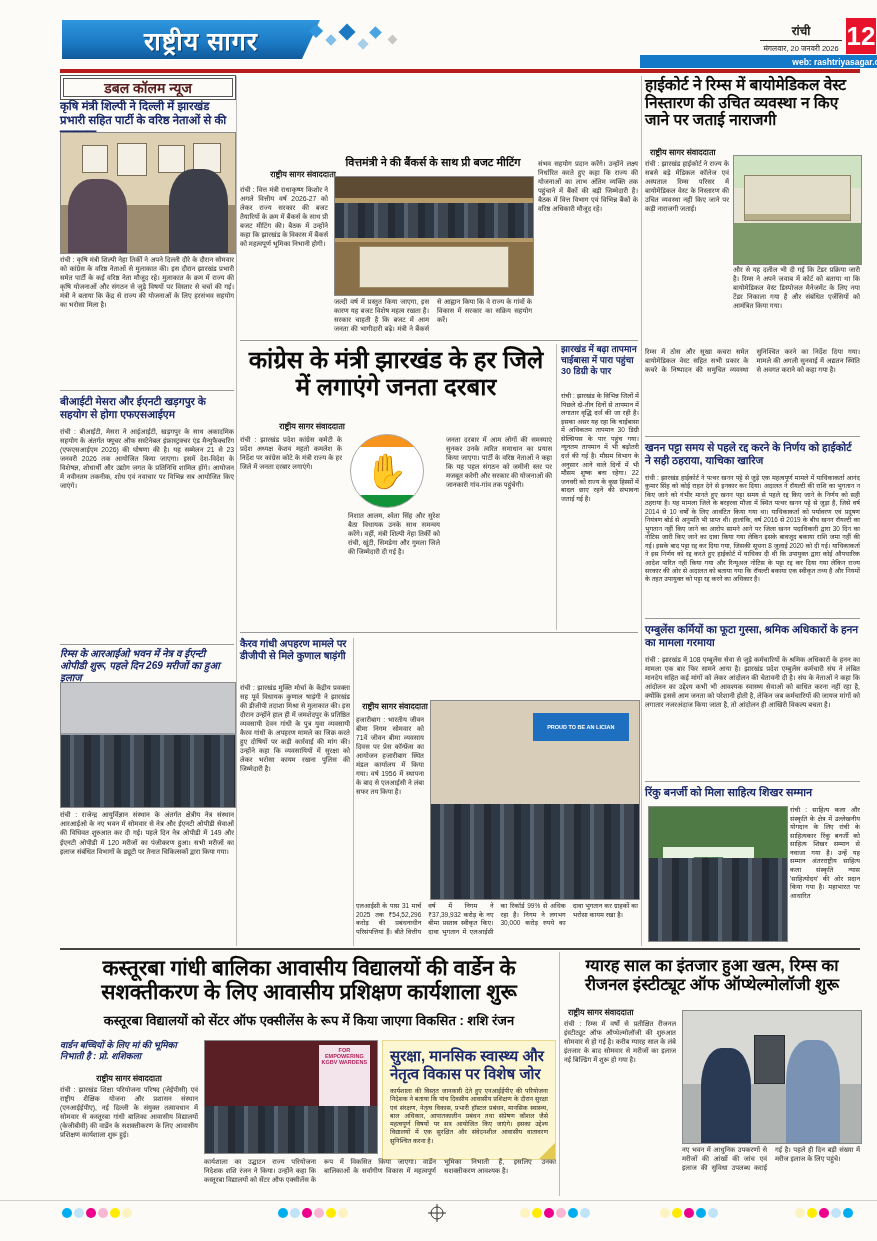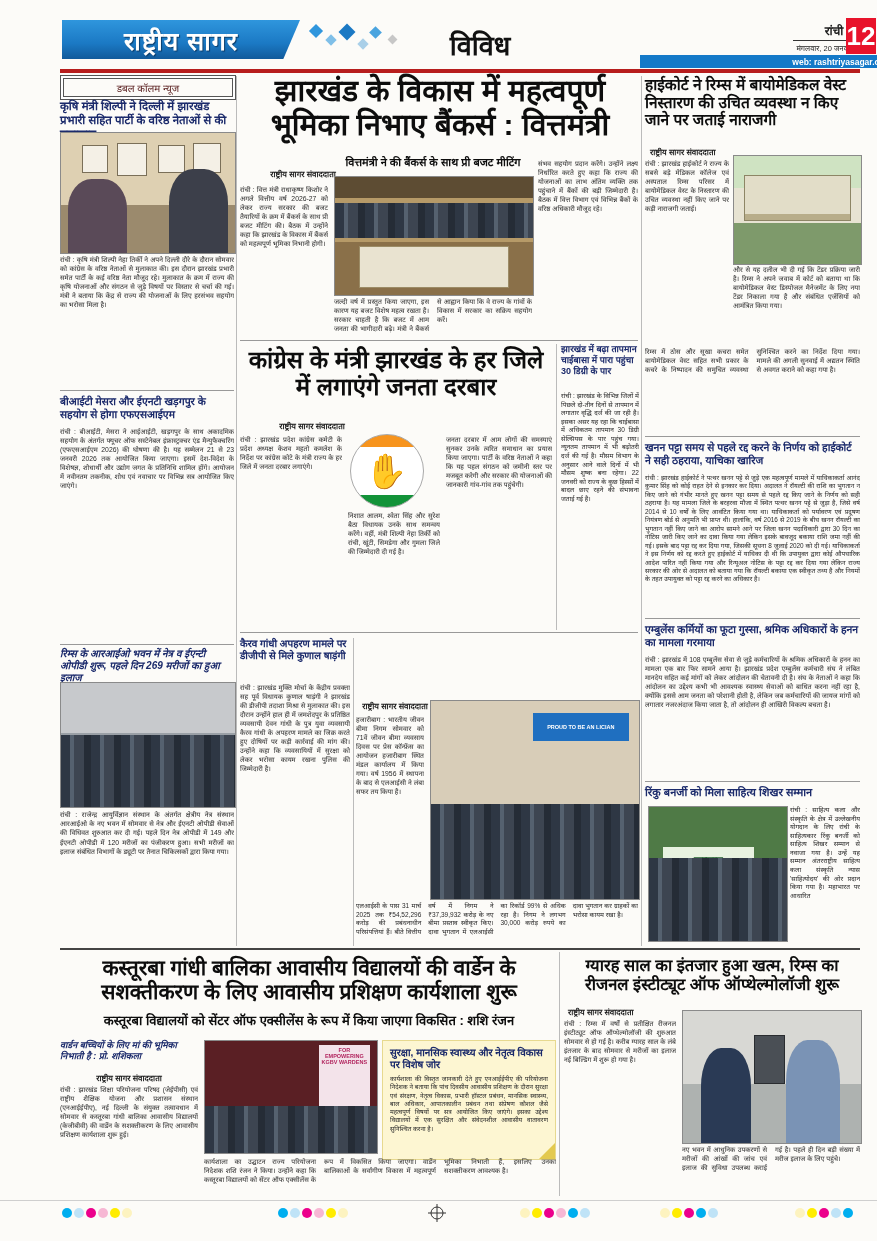--- a/index.html
+++ b/index.html
@@ -1,33 +1,33 @@
 <!DOCTYPE html>
 <html><head>
 <meta charset="utf-8">
 <style>
   html,body{margin:0;padding:0;background:#e9e7e2;}
   .page{position:relative;width:877px;height:1241px;margin:0 auto;background:#fcfbf8;
         font-family:"Liberation Sans",sans-serif;overflow:hidden;color:#1c1c1c;}
   .abs{position:absolute;}
   
   .masthead{background:linear-gradient(180deg,#2f96dd 0%,#1b79c4 60%,#115a9b 100%);
-            clip-path:polygon(0 0,100% 0,93% 100%,0 100%);display:flex;align-items:center;justify-content:center;}
+            clip-path:polygon(0 0,100% 0,93% 100%,0 100%);display:flex;align-items:center;justify-content:center;padding-left:20px;}
   .masthead .pname{color:#fff;font-size:25px;font-weight:bold;letter-spacing:1px;text-shadow:1px 1px 1px #0a3a66;}
   .diamond{position:absolute;transform:rotate(45deg);}
   .section-title{font-size:27px;font-weight:bold;text-align:center;color:#111;}
   .dateline{text-align:center;}
   .dateline .city{font-size:12px;font-weight:bold;border-bottom:1px solid #333;padding-bottom:1px;}
   .dateline .date{font-size:7.5px;padding-top:2px;}
   .pagenum{background:#e8132b;color:#fff;font-size:26px;font-weight:bold;display:flex;align-items:center;justify-content:center;}
   .webstrip{background:#1479c8;color:#fff;font-size:8.5px;font-weight:bold;display:flex;align-items:center;justify-content:flex-end;padding-right:8px;box-sizing:border-box;}
   .redrule{background:#b71d1d;}
   
   .kicker{border:1px solid #555;box-shadow:0 0 0 2px #fff,0 0 0 3px #555;text-align:center;
-          font-size:10px;font-weight:normal;color:#5a2020;display:flex;align-items:center;justify-content:center;}
+          font-size:14px;font-weight:bold;color:#5a2020;display:flex;align-items:center;justify-content:center;}
   .hl{font-weight:bold;color:#0d0d0d;line-height:1.14;}
   .hl-navy{font-weight:bold;color:#1b2a6b;line-height:1.2;}
   .by{font-size:8px;font-weight:bold;color:#222;}
   .bd{font-size:6.8px;line-height:1.32;text-align:justify;color:#2a2a2a;overflow:hidden;}
   .cap{font-size:6.8px;line-height:1.35;text-align:justify;color:#1f1f1f;font-weight:bold;overflow:hidden;}
   .rule-h{background:#999;height:1px;}
   .rule-v{background:#bbb;width:1px;}
   .darkline{background:#444;height:2px;}
   
   .ph{position:absolute;border:1px solid #8a8a8a;overflow:hidden;}
@@ -73,22 +73,21 @@
     <span class="pname">राष्ट्रीय सागर</span>
   </div>
   <div class="abs" style="left:305px;top:20px;width:130px;height:40px;">
     <span class="diamond" style="left:6px;top:6px;width:10px;height:10px;background:#2f96dd;"></span>
     <span class="diamond" style="left:22px;top:16px;width:8px;height:8px;background:#7fbfe8;"></span>
     <span class="diamond" style="left:36px;top:6px;width:12px;height:12px;background:#1b79c4;"></span>
     <span class="diamond" style="left:54px;top:20px;width:8px;height:8px;background:#a9cfe8;"></span>
     <span class="diamond" style="left:66px;top:8px;width:9px;height:9px;background:#4aa4df;"></span>
     <span class="diamond" style="left:84px;top:16px;width:7px;height:7px;background:#c7c7c7;"></span>
   </div>
-  <div class="abs section-title" style="left:380px;top:26px;width:200px;">विविध</div>
-  <div class="abs dateline" style="left:760px;top:22px;width:82px;margin-left:33px;">
+  <div class="abs dateline" style="left:760px;top:22px;width:82px;">
     <div class="city">रांची</div>
     <div class="date">मंगलवार, 20 जनवरी 2026</div>
   </div>
   <div class="abs pagenum" style="left:846px;top:18px;width:30px;height:36px;">12</div>
   <div class="abs webstrip" style="left:640px;top:55px;width:260px;height:13px;">web: rashtriyasagar.com</div>
   <div class="abs redrule" style="left:60px;top:69px;width:800px;height:4px;"></div>
 
   <div class="abs rule-v" style="left:236px;top:76px;height:870px;"></div>
   <div class="abs rule-v" style="left:641px;top:76px;height:870px;"></div>
   <div class="abs rule-v" style="left:559px;top:952px;height:244px;"></div>
@@ -107,21 +106,20 @@
   <div class="abs rule-h" style="left:60px;top:390px;width:174px;"></div>
   <div class="abs hl-navy" style="left:60px;top:395px;width:174px;font-size:10.5px;">बीआईटी मेसरा और ईएनटी खड़गपुर के सहयोग से होगा एफएसआईएम</div>
   <div class="abs bd" style="left:60px;top:428px;width:174px;height:212px;">रांची : बीआईटी, मेसरा ने आईआईटी, खड़गपुर के साथ अकादमिक सहयोग के अंतर्गत फ्यूचर ऑफ सस्टेनेबल इंफ्रास्ट्रक्चर एंड मैन्युफैक्चरिंग (एफएसआईएम 2026) की घोषणा की है। यह सम्मेलन 21 से 23 जनवरी 2026 तक आयोजित किया जाएगा। इसमें देश-विदेश के विशेषज्ञ, शोधार्थी और उद्योग जगत के प्रतिनिधि शामिल होंगे। आयोजन में नवीनतम तकनीक, शोध एवं नवाचार पर विभिन्न सत्र आयोजित किए जाएंगे।</div>
   <div class="abs rule-h" style="left:60px;top:644px;width:174px;"></div>
   <div class="abs hl-navy" style="left:60px;top:648px;width:174px;font-size:10px;font-style:italic;">रिम्स के आरआईओ भवन में नेत्र व ईएन्टी ओपीडी शुरू, पहले दिन 269 मरीजों का हुआ इलाज</div>
   <div class="ph ph-group" style="left:60px;top:682px;width:174px;height:124px;">
     <span class="crowd" style="height:58%;"></span>
   </div>
   <div class="abs cap" style="left:60px;top:810px;width:174px;height:136px;font-weight:normal;">रांची : राजेन्द्र आयुर्विज्ञान संस्थान के अंतर्गत क्षेत्रीय नेत्र संस्थान आरआईओ के नए भवन में सोमवार से नेत्र और ईएनटी ओपीडी सेवाओं की विधिवत शुरुआत कर दी गई। पहले दिन नेत्र ओपीडी में 149 और ईएनटी ओपीडी में 120 मरीजों का पंजीकरण हुआ। सभी मरीजों का इलाज संबंधित विभागों के ड्यूटी पर तैनात चिकित्सकों द्वारा किया गया।</div>
 
-  <div class="abs hl" style="left:240px;top:74px;width:400px;font-size:30px;text-align:center;">झारखंड के विकास में महत्वपूर्ण भूमिका निभाए बैंकर्स : वित्तमंत्री</div>
   <div class="abs by" style="left:248px;top:168px;width:110px;text-align:center;">राष्ट्रीय सागर संवाददाता</div>
   <div class="abs hl" style="left:334px;top:156px;width:198px;font-size:11px;text-align:center;">वित्तमंत्री ने की बैंकर्स के साथ प्री बजट मीटिंग</div>
   <div class="ph ph-meeting" style="left:334px;top:176px;width:198px;height:118px;">
     <span class="mtable"></span>
     <span class="crowd" style="height:30%;bottom:auto;top:22%;"></span>
   </div>
   <div class="abs bd" style="left:240px;top:186px;width:88px;height:150px;">रांची : वित्त मंत्री राधाकृष्ण किशोर ने अगले वित्तीय वर्ष 2026-27 को लेकर राज्य सरकार की बजट तैयारियों के क्रम में बैंकर्स के साथ प्री बजट मीटिंग की। बैठक में उन्होंने कहा कि झारखंड के विकास में बैंकर्स को महत्वपूर्ण भूमिका निभानी होगी।</div>
   <div class="abs bd" style="left:538px;top:160px;width:100px;height:176px;">संभव सहयोग प्रदान करेंगे। उन्होंने लक्ष्य निर्धारित करते हुए कहा कि राज्य की योजनाओं का लाभ अंतिम व्यक्ति तक पहुंचाने में बैंकों की बड़ी जिम्मेदारी है। बैठक में वित्त विभाग एवं विभिन्न बैंकों के वरिष्ठ अधिकारी मौजूद रहे।</div>
   <div class="abs bd" style="left:334px;top:298px;width:198px;height:38px;column-count:2;column-gap:8px;">जल्दी वर्ष में प्रस्तुत किया जाएगा, इस कारण यह बजट विशेष महत्व रखता है। सरकार चाहती है कि बजट में आम जनता की भागीदारी बढ़े। मंत्री ने बैंकर्स से आह्वान किया कि वे राज्य के गांवों के विकास में सरकार का सक्रिय सहयोग करें।</div>
   <div class="abs rule-h" style="left:240px;top:340px;width:398px;"></div>
@@ -183,21 +181,21 @@
   <div class="abs hl" style="left:60px;top:1014px;width:498px;font-size:13px;text-align:center;">कस्तूरबा विद्यालयों को सेंटर ऑफ एक्सीलेंस के रूप में किया जाएगा विकसित : शशि रंजन</div>
   <div class="abs hl" style="left:60px;top:956px;width:498px;font-size:21px;text-align:center;">कस्तूरबा गांधी बालिका आवासीय विद्यालयों की वार्डेन के सशक्तीकरण के लिए आवासीय प्रशिक्षण कार्यशाला शुरू</div>
   <div class="abs hl-navy" style="left:60px;top:1040px;width:138px;font-size:9px;font-style:italic;">वार्डन बच्चियों के लिए मां की भूमिका निभाती है : प्रो. शशिकला</div>
   <div class="abs by" style="left:66px;top:1072px;width:126px;text-align:center;">राष्ट्रीय सागर संवाददाता</div>
   <div class="abs bd" style="left:60px;top:1086px;width:138px;height:110px;">रांची : झारखंड शिक्षा परियोजना परिषद (जेईपीसी) एवं राष्ट्रीय शैक्षिक योजना और प्रशासन संस्थान (एनआईईपीए), नई दिल्ली के संयुक्त तत्वावधान में सोमवार से कस्तूरबा गांधी बालिका आवासीय विद्यालयों (केजीबीवी) की वार्डेन के सशक्तीकरण के लिए आवासीय प्रशिक्षण कार्यशाला शुरू हुई।</div>
   <div class="ph ph-kgbv" style="left:204px;top:1040px;width:172px;height:112px;">
     <span class="kgbv-banner">FOR EMPOWERING KGBV WARDENS</span>
     <span class="crowd" style="height:42%;"></span>
   </div>
   <div class="yellowbox" style="left:382px;top:1040px;width:174px;height:120px;">
-    <div class="hl-navy" style="font-size:10px;">सुरक्षा, मानसिक स्वास्थ्य और नेतृत्व विकास पर विशेष जोर</div>
+    <div class="hl-navy" style="font-size:15px;">सुरक्षा, मानसिक स्वास्थ्य और नेतृत्व विकास पर विशेष जोर</div>
     <div class="bd" style="font-size:6.3px;margin-top:4px;height:78px;">कार्यशाला की विस्तृत जानकारी देते हुए एनआईईपीए की परियोजना निदेशक ने बताया कि पांच दिवसीय आवासीय प्रशिक्षण के दौरान सुरक्षा एवं संरक्षण, नेतृत्व विकास, प्रभारी हॉस्टल प्रबंधन, मानसिक स्वास्थ्य, बाल अधिकार, आपातकालीन प्रबंधन तथा संप्रेषण कौशल जैसे महत्वपूर्ण विषयों पर सत्र आयोजित किए जाएंगे। इसका उद्देश्य विद्यालयों में एक सुरक्षित और संवेदनशील आवासीय वातावरण सुनिश्चित करना है।</div>
   </div>
   <div class="abs bd" style="left:204px;top:1158px;width:352px;height:38px;column-count:3;column-gap:8px;">कार्यशाला का उद्घाटन राज्य परियोजना निदेशक शशि रंजन ने किया। उन्होंने कहा कि कस्तूरबा विद्यालयों को सेंटर ऑफ एक्सीलेंस के रूप में विकसित किया जाएगा। वार्डेन बालिकाओं के सर्वांगीण विकास में महत्वपूर्ण भूमिका निभाती हैं, इसलिए उनका सशक्तीकरण आवश्यक है।</div>
 
   <div class="abs hl" style="left:564px;top:956px;width:296px;font-size:16.5px;text-align:center;">ग्यारह साल का इंतजार हुआ खत्म, रिम्स का रीजनल इंस्टीट्यूट ऑफ ऑप्थेल्मोलॉजी शुरू</div>
   <div class="abs by" style="left:568px;top:1006px;width:110px;">राष्ट्रीय सागर संवाददाता</div>
   <div class="abs bd" style="left:564px;top:1020px;width:112px;height:176px;">रांची : रिम्स में वर्षों से प्रतीक्षित रीजनल इंस्टीट्यूट ऑफ ऑप्थेल्मोलॉजी की शुरुआत सोमवार से हो गई है। करीब ग्यारह साल के लंबे इंतजार के बाद सोमवार से मरीजों का इलाज नई बिल्डिंग में शुरू हो गया है।</div>
   <div class="ph ph-eye" style="left:682px;top:1010px;width:178px;height:132px;">
     <span class="fig" style="left:10%;width:28%;height:72%;background:#2a3a55;"></span>
     <span class="fig" style="left:58%;width:30%;height:78%;background:#7a93b5;"></span>

